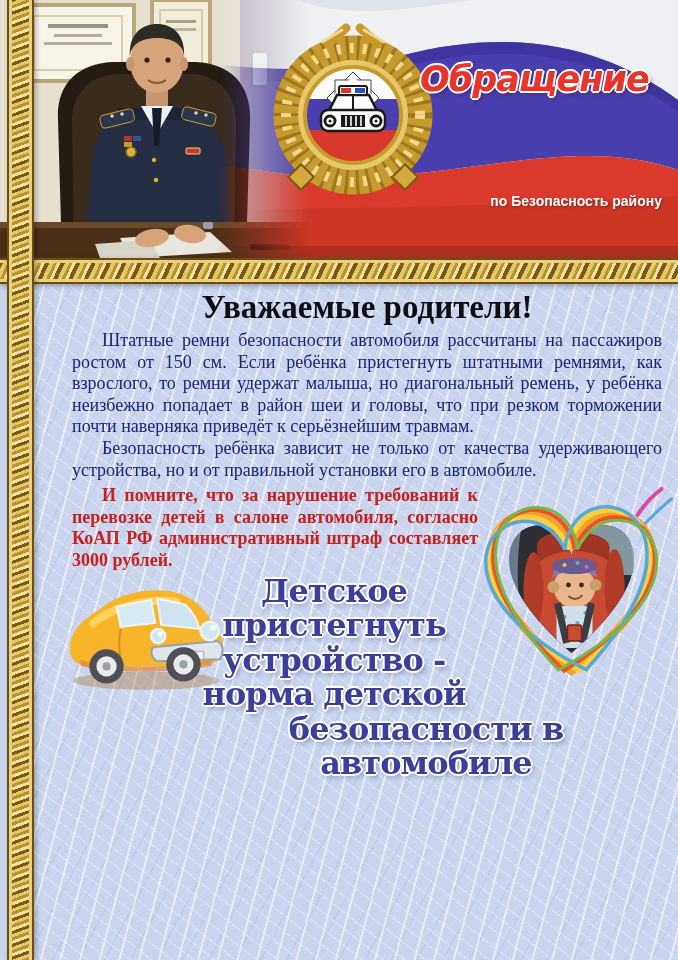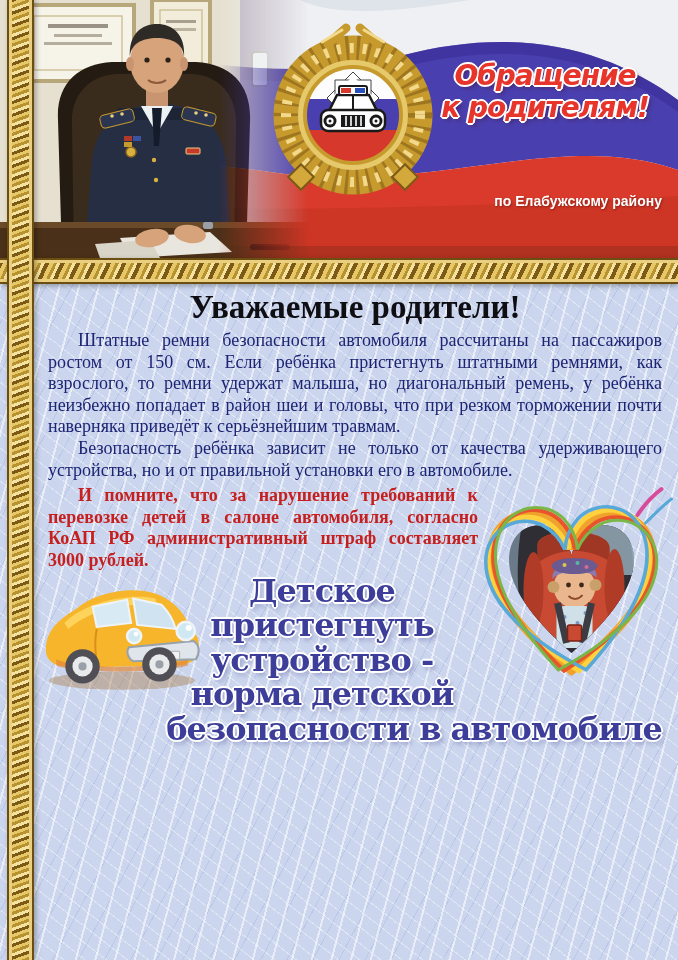--- a/index.html
+++ b/index.html
@@ -29,39 +29,40 @@
   .top{ position:relative; height:258px; overflow:hidden; background:#eef0f4; }
   .flag-svg{ position:absolute; inset:0; }
   .photo{
     position:absolute; left:0; top:0; width:312px; height:258px; z-index:2;
     -webkit-mask-image:linear-gradient(to right,#000 70%, transparent 99%);
             mask-image:linear-gradient(to right,#000 70%, transparent 99%);
   }
   .emblem{ position:absolute; left:262px; top:16px; width:182px; height:190px; z-index:3; }
   .appeal{
     position:absolute; right:8px; top:60px; width:250px; z-index:4;
-    text-align:center; color:#e8352b;
+    text-align:left; color:#e8352b;
     font-family:"DejaVu Sans", sans-serif; font-weight:bold; font-style:italic;
-    font-size:28px; line-height:1.13; letter-spacing:-1px;
+    font-size:35px; line-height:1.13; letter-spacing:-1px;
     text-shadow:-2px 0 0 #fff,2px 0 0 #fff,0 -2px 0 #fff,0 2px 0 #fff,
       -1px -1px 0 #fff,1px 1px 0 #fff,-1px 1px 0 #fff,1px -1px 0 #fff,3px 3px 4px rgba(60,0,0,.35);
   }
   .official{
     position:absolute; right:16px; top:193px; z-index:4; text-align:right;
     color:#ffffff; font-family:"Liberation Sans", sans-serif; font-weight:bold;
     font-size:14px; line-height:1.28; text-shadow:1px 1px 2px rgba(90,10,0,.5);
   }
   
   .body-section{
     position:relative; height:676px; padding:5px 16px 0 48px; z-index:1;
     background-color:#cbd6ee;
     background-image:
       repeating-linear-gradient(105deg, rgba(255,255,255,.55) 0 2px, rgba(255,255,255,0) 2px 19px),
       repeating-linear-gradient(38deg, rgba(255,255,255,.38) 0 1px, rgba(255,255,255,0) 1px 13px),
       repeating-linear-gradient(-62deg, rgba(130,148,205,.22) 0 1px, rgba(0,0,0,0) 1px 23px);
+    margin-left: 24px;
   }
   h1.title{
     text-align:center; color:#0e0e13; font-size:33px; font-weight:bold;
     margin:0 0 4px 0; letter-spacing:0;
   }
   .body-section p{
     color:#1d2473; font-size:18px; line-height:1.2; text-align:justify;
     text-indent:30px;
   }
   p.bold{ font-weight:bold; }
@@ -203,25 +204,24 @@
         <circle cx="68" cy="105" r="3.6" fill="#ffffff"></circle>
         <circle cx="68" cy="105" r="1.5" fill="#1a1a1a"></circle>
         <circle cx="114" cy="105" r="6.5" fill="#1a1a1a"></circle>
         <circle cx="114" cy="105" r="3.6" fill="#ffffff"></circle>
         <circle cx="114" cy="105" r="1.5" fill="#1a1a1a"></circle>
       </g>
     </svg>
 
     <div class="appeal">
       <div>Обращение</div>
-      <div>к родителям!</div>
     </div>
 
     <div class="official">
-      <div>по Елабужскому району</div>
+      <div>по Безопасность району</div>
     </div>
   </div>
 
   <div class="braid-h"></div>
 
   <div class="body-section">
 
     <h1 class="title">Уважаемые родители!</h1>
 
     <p>Штатные ремни безопасности автомобиля рассчитаны на пассажиров ростом от 150 см. Если ребёнка пристегнуть штатными ремнями, как взрослого, то ремни удержат малыша, но диагональный ремень, у ребёнка неизбежно попадает в район шеи и головы, что при резком торможении почти наверняка приведёт к серьёзнейшим травмам.</p>

